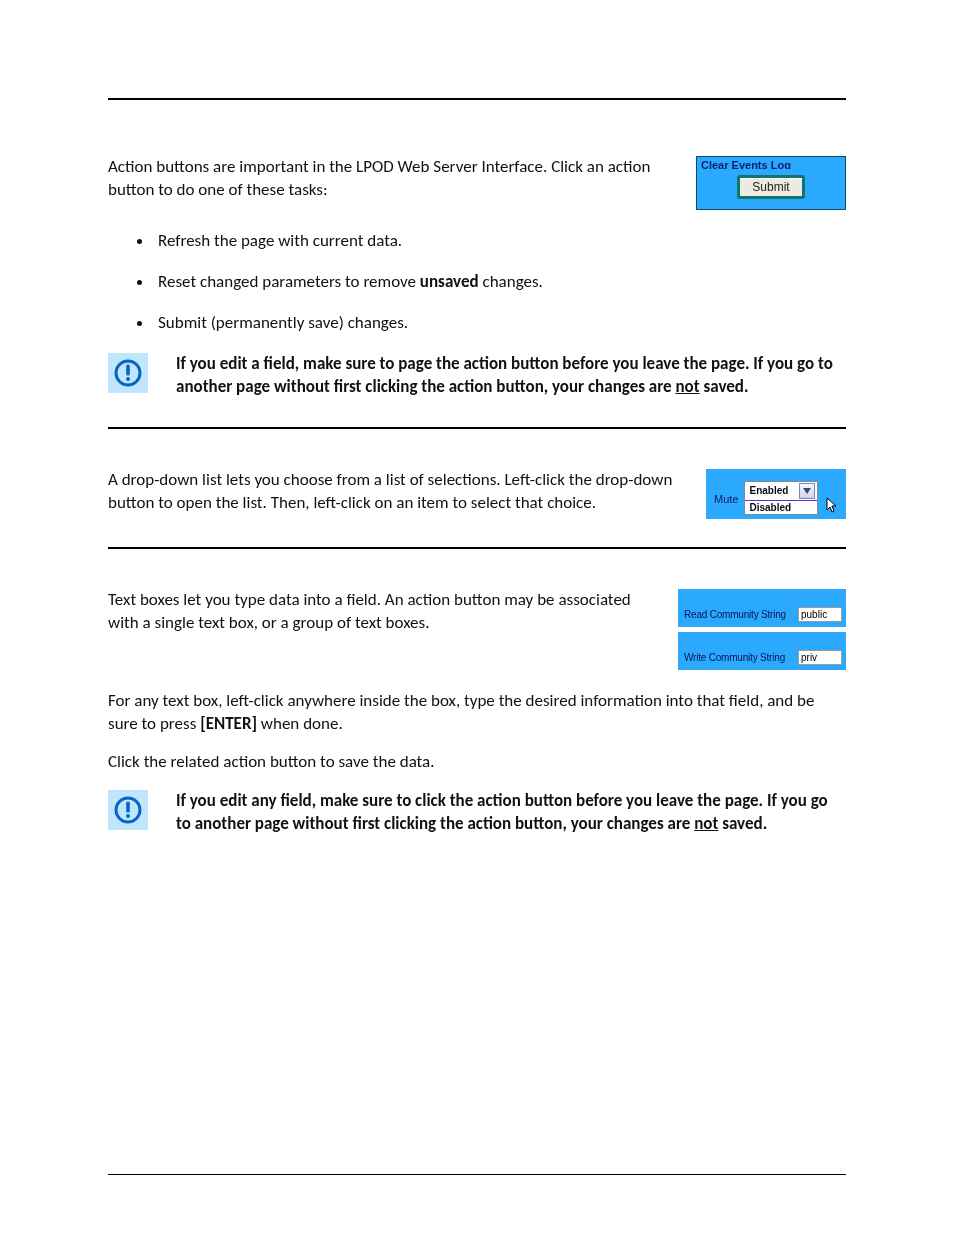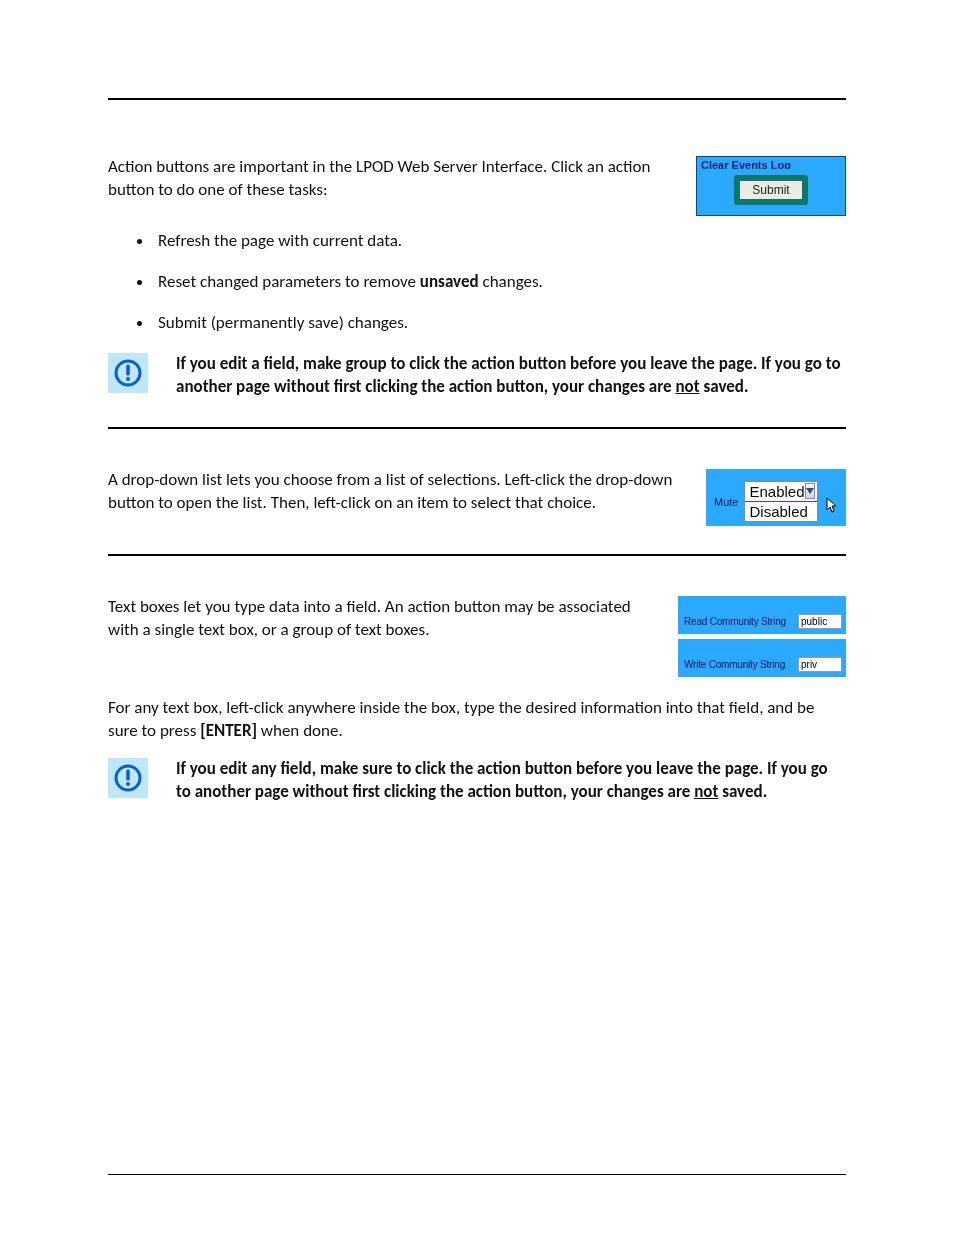--- a/index.html
+++ b/index.html
@@ -100,21 +100,21 @@
     white-space: nowrap;
     height: 10px;
     margin-bottom: 6px;
   }
   .widget-submit .submit-btn {
     display: block;
     margin: 0 auto;
     font-size: 12px;
     padding: 2px 12px;
     background: #eceae1;
-    border: 6px solid #0f766e;
+    border: 3px solid #0f766e;
     border-radius: 3px;
     color: #222;
     box-shadow: inset 0 1px 0 #fff;
   }
   .dropdown-block {
     display: flex;
     justify-content: space-between;
     align-items: flex-start;
     gap: 24px;
   }
@@ -133,22 +133,23 @@
   }
   .widget-dropdown .lbl {
     color: #101a5e;
     font-size: 11px;
     padding-top: 2px;
   }
   .dd {
     background: #fff;
     border: 1px solid #888;
     width: 72px;
-    font-size: 15px;
+    font-size: 10px;
     color: #0b0b0b;
+    font-weight: bold;
   }
   .dd .dd-sel {
     display: flex;
     justify-content: space-between;
     align-items: center;
     padding: 1px 2px 1px 4px;
   }
   .dd .dd-arrow {
     width: 14px;
     height: 14px;
@@ -230,21 +231,21 @@
 
   <div class="note-row">
     <div class="note-icon">
       <svg width="30" height="30" viewBox="0 0 30 30">
         <circle cx="15" cy="15" r="12" fill="none" stroke="#0b63c7" stroke-width="3"></circle>
         <rect x="13.2" y="6.5" width="3.6" height="11" rx="1.6" fill="#0b63c7"></rect>
         <circle cx="15" cy="21" r="2" fill="#0b63c7"></circle>
       </svg>
     </div>
     <div class="note-text">
-      <span>If you edit a field, make group to click the action button before you leave the page. If you go to another page without first clicking the action button, your changes are </span><span class="underline">not</span><span> saved.</span>
+      <span>If you edit a field, make sure to page the action button before you leave the page. If you go to another page without first clicking the action button, your changes are </span><span class="underline">not</span><span> saved.</span>
     </div>
   </div>
 
   <div class="section-rule"></div>
 
   <div class="dropdown-block">
     <p style="flex:1 1 auto; margin:0;">A drop-down list lets you choose from a list of selections. Left-click the drop-down button to open the list. Then, left-click on an item to select that choice.</p>
     <div class="widget-dropdown">
       <div class="row">
         <div class="lbl">Mute</div>
@@ -281,20 +282,21 @@
         <span class="tblbl">Write Community String</span>
         <input type="text" value="priv" style="">
       </div>
     </div>
   </div>
 
   <p style="margin-top:20px;">
     <span>For any text box, left-click anywhere inside the box, type the desired information into that field, and be sure to press </span><b>[ENTER]</b><span> when done.</span>
   </p>
 
+  <p>Click the related action button to save the data.</p>
 
   <div class="note-row">
     <div class="note-icon">
       <svg width="30" height="30" viewBox="0 0 30 30">
         <circle cx="15" cy="15" r="12" fill="none" stroke="#0b63c7" stroke-width="3"></circle>
         <rect x="13.2" y="6.5" width="3.6" height="11" rx="1.6" fill="#0b63c7"></rect>
         <circle cx="15" cy="21" r="2" fill="#0b63c7"></circle>
       </svg>
     </div>
     <div class="note-text">

